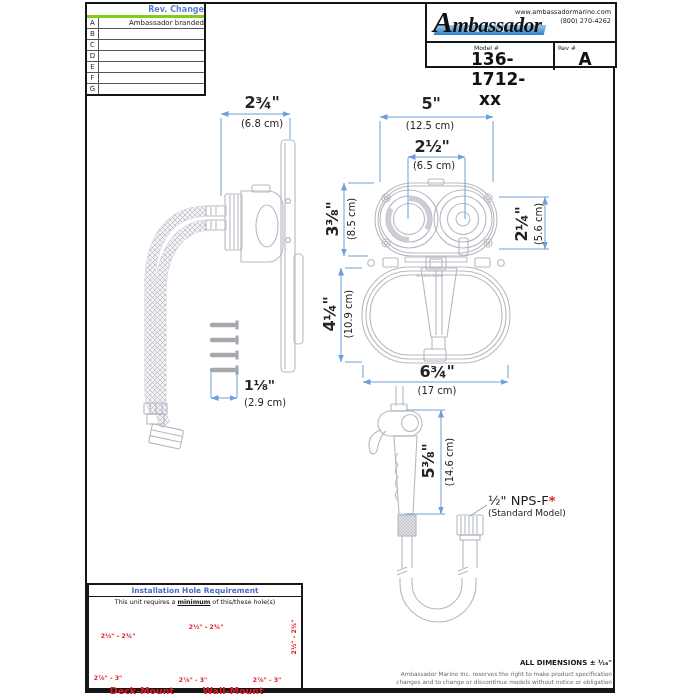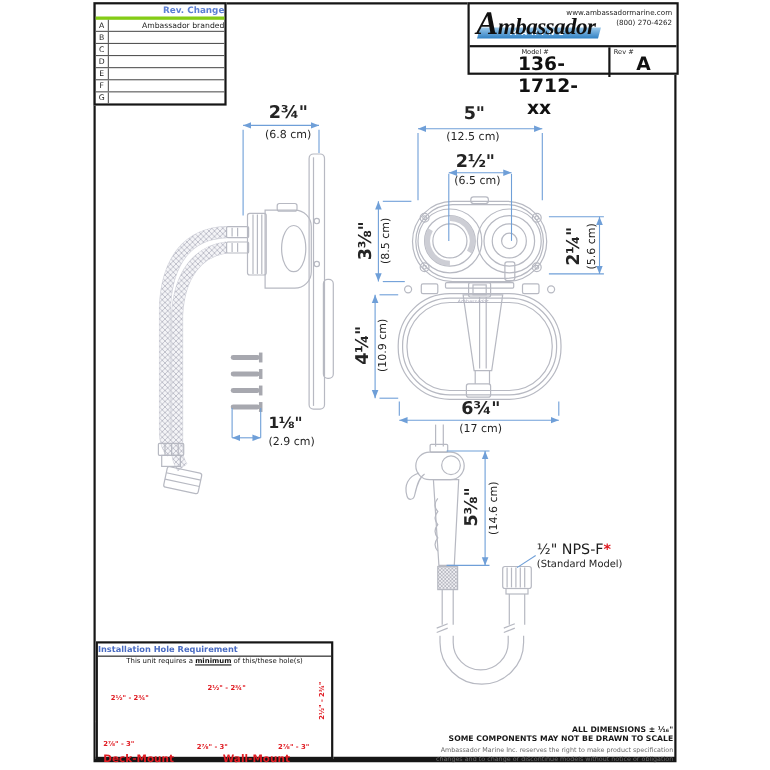--- a/index.html
+++ b/index.html
@@ -39,21 +39,21 @@
   #brandname::first-letter{font-size:30px;}
   #contact{position:absolute;right:4px;top:4px;text-align:right;font-size:6.5px;line-height:1.45;color:#222;}
   #tb-bot{display:flex;height:27px;}
   .tb-cell{position:relative;flex:1;margin-left:44px;}
   .tb-cell.rev{flex:0 0 60px;border-left:2px solid #161616;}
   .tb-lab{position:absolute;left:3px;top:1px;font-size:6px;color:#222;}
   .tb-val{position:absolute;left:0;right:0;top:6px;text-align:center;font-size:17px;font-weight:bold;color:#111;}
   
   #ibox{position:absolute;left:87px;top:583px;width:216px;height:107px;z-index:3;
         border:2px solid #161616;box-sizing:border-box;background:#fff;}
-  #ibox .hd{height:11px;line-height:11px;text-align:left;font-size:7.5px;font-weight:bold;
+  #ibox .hd{height:11px;line-height:11px;text-align:center;font-size:7.5px;font-weight:bold;
             color:#4a6cc3;border-bottom:1.5px solid #161616;}
   #ibox .desc{margin-top:1px;text-align:center;font-size:6.3px;color:#111;}
   #ibox .desc b{text-decoration:underline;}
   .hole-lbl{font-size:6.2px;font-weight:bold;color:#e01b22;}
   .mount-cap{font-size:9.5px;font-weight:bold;color:#e01b22;}
   
   #notes{position:absolute;right:88px;top:659px;text-align:right;z-index:4;}
   #notes .b{font-size:7px;font-weight:bold;color:#161616;line-height:1.3;}
   #notes .f{font-size:5.8px;color:#6a6a6a;line-height:1.3;}
   
@@ -357,28 +357,27 @@
 
   <div id="lidscript">Ambassador</div>
 
   <div id="ibox">
     <div class="hd">Installation Hole Requirement</div>
     <div class="desc"><span>This unit requires a </span><b>minimum</b><span> of this/these hole(s)</span></div>
   </div>
 
   <div class="lbl hole-lbl c" style="left:118px;top:635px;">2½" - 2¾"</div>
   <div class="lbl hole-lbl c" style="left:108px;top:677px;">2⅞" - 3"</div>
-  <div class="lbl mount-cap c" style="left:126px;top:690px;">Deck-Mount</div>
+  <div class="lbl mount-cap c" style="left:142px;top:690px;">Deck-Mount</div>
 
   <div class="lbl hole-lbl c" style="left:206px;top:626px;">2½" - 2¾"</div>
   <div class="lbl hole-lbl c" style="left:193px;top:679px;">2⅞" - 3"</div>
   <div class="lbl hole-lbl c" style="left:267px;top:679px;">2⅞" - 3"</div>
   <div class="lbl hole-lbl rot" style="left:293px;top:637px;">2½" - 2¾"</div>
   <div class="lbl mount-cap c" style="left:233px;top:690px;">Wall-Mount</div>
 
   <div id="notes">
     <div class="b">ALL DIMENSIONS ± ¹⁄₁₆"</div>
-    <div class="b">SOME COMPONENTS MAY NOT BE DRAWN TO SCALE</div>
     <div class="f" style="margin-top:3px;">Ambassador Marine Inc. reserves the right to make product specification</div>
     <div class="f">changes and to change or discontinue models without notice or obligation</div>
   </div>
 
 </div>
 
 </body></html>

